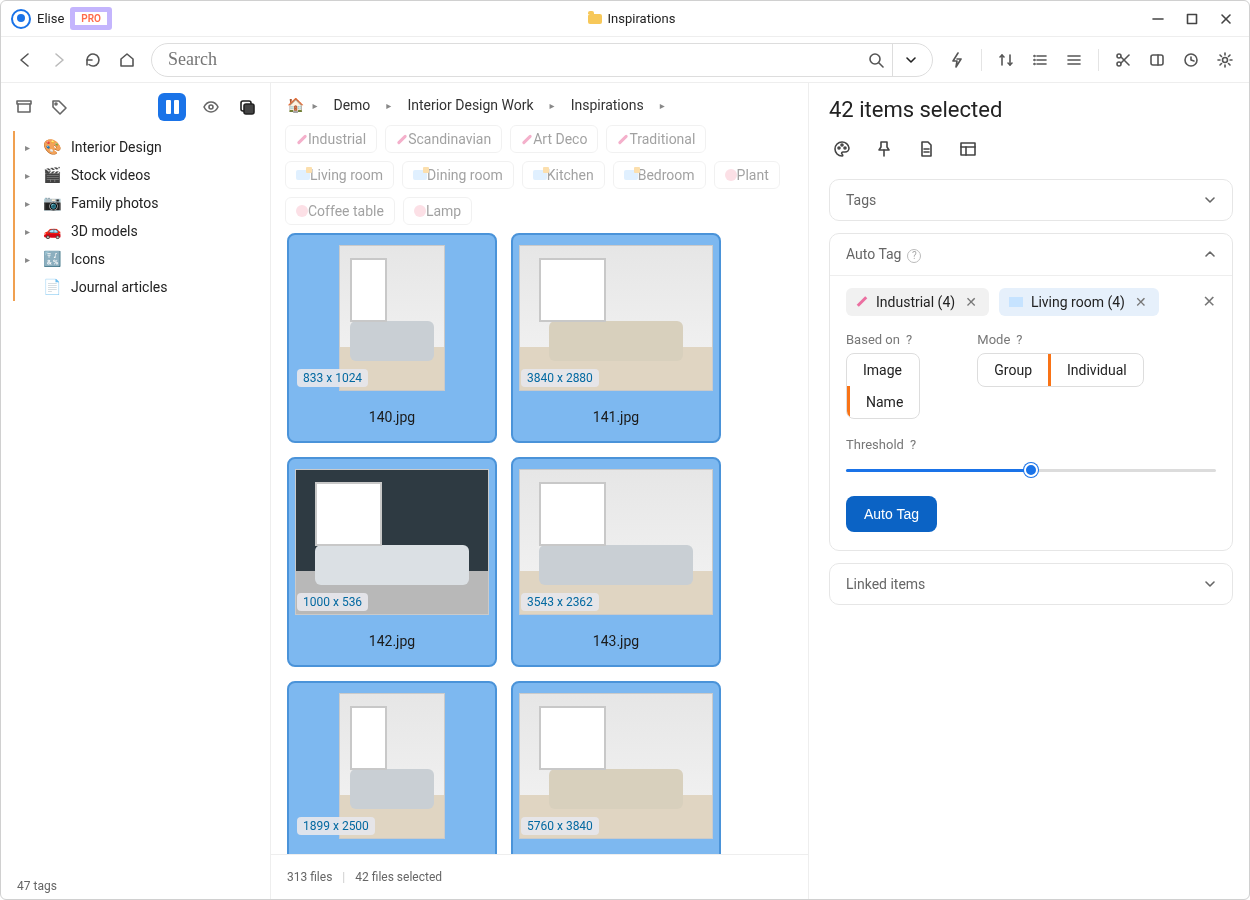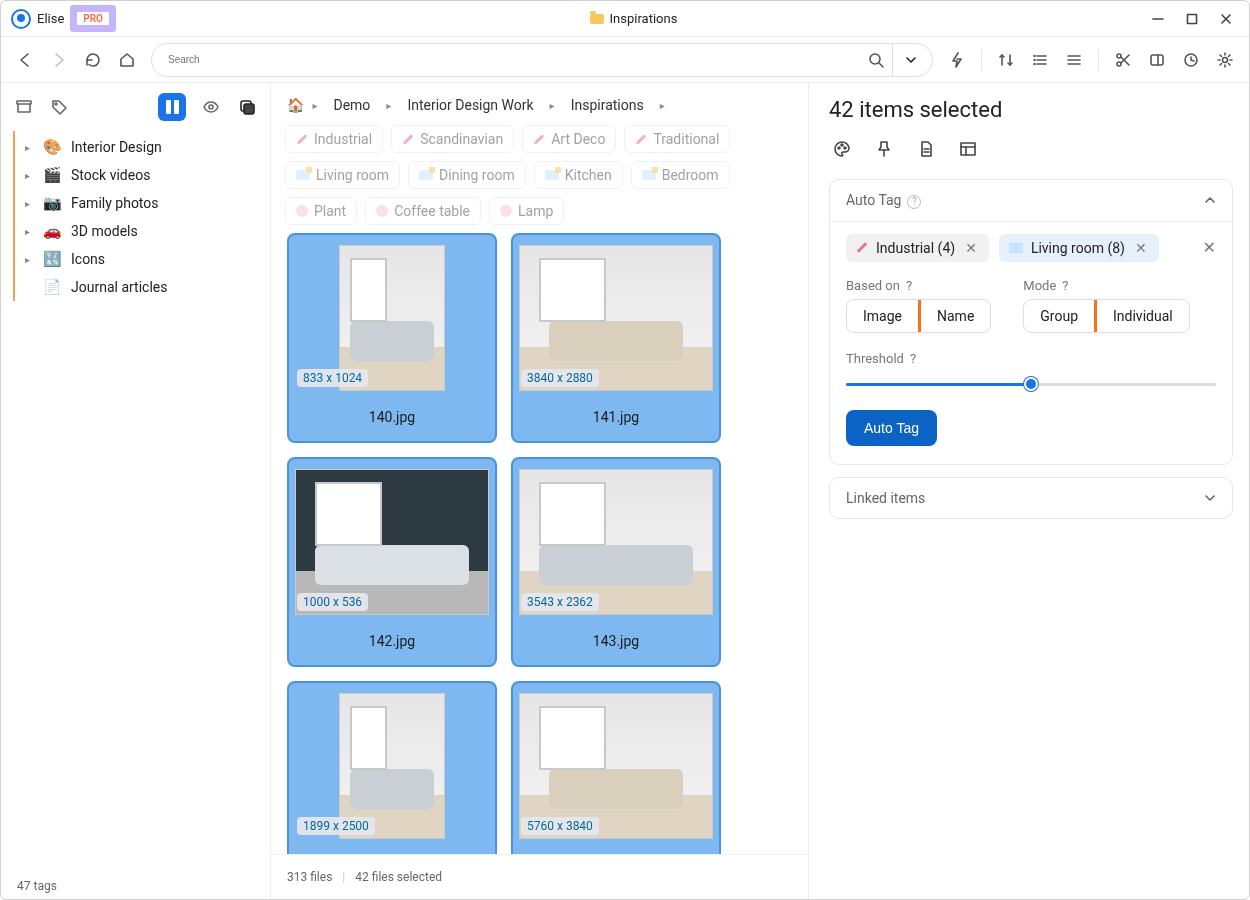--- a/index.html
+++ b/index.html
@@ -27,40 +27,40 @@
 }
 .titlebar-left { display:flex; align-items:center; gap:6px; }
 .avatar-circle {
   width:20px; height:20px; border-radius:50%;
   border:2px solid #1a73e8; position:relative; background:#fff;
 }
 .avatar-circle::after{
   content:""; position:absolute; top:3px; left:4px; width:8px;height:8px;border-radius:50%;background:#1a73e8;
 }
 .pro-badge {
-  border:7px solid #c4b5fd; color:#ff6b4a; font-size:10px; padding:1px 6px; border-radius:3px; font-weight:600;
+  border:5px solid #c4b5fd; color:#ff6b4a; font-size:10px; padding:1px 6px; border-radius:3px; font-weight:600;
 }
 .titlebar-center { flex:1; display:flex; justify-content:center; align-items:center; gap:6px; font-size:13px; }
 .folder-icon { width:14px; height:10px; background:#f7c859; border-radius:2px; display:inline-block; position:relative; }
 .folder-icon::before{content:"";position:absolute;top:-3px;left:0;width:6px;height:3px;background:#f7c859;border-radius:2px 2px 0 0;}
 .win-controls { display:flex; gap:20px; margin-right:6px; }
 .win-btn { width:14px; height:14px; display:flex; align-items:center; justify-content:center; color:#444; cursor:pointer; }
 
 
 .toolbar {
   height: 46px; display:flex; align-items:center; padding:0 14px; gap:14px;
   border-bottom:1px solid #eee;
 }
 .tbtn { width:20px; height:20px; display:flex; align-items:center; justify-content:center; color:#555; cursor:pointer; }
 .tbtn.disabled { color:#bbb; }
 .search-box {
   flex:1; display:flex; align-items:center; border:1px solid #ddd; border-radius:18px; height:34px;
   padding:0 4px 0 16px;
 }
-.search-box input { flex:1; border:none; outline:none; font-size:10px; background:transparent; }
+.search-box input { flex:1; border:none; outline:none; font-size:18px; background:transparent;font-family:Liberation Serif, serif; }
 .search-dd { width:36px; height:32px; border-left:1px solid #ddd; display:flex; align-items:center; justify-content:center; cursor:pointer; margin-left:6px;}
 .tb-sep { width:1px; height:22px; background:#e4e4e4; }
 
 
 .content { flex:1; display:flex; min-height:0; }
 
 
 .sidebar {
   width:270px; border-right:1px solid #eee; display:flex; flex-direction:column;
 }
@@ -79,21 +79,21 @@
 .tree-row .emj { width:20px; font-size:15px; text-align:center; }
 
 
 .main { flex:1; display:flex; flex-direction:column; min-width:0; border-right:1px solid #eee; }
 .breadcrumbs { padding:10px 16px 8px; display:flex; align-items:center; gap:8px; font-size:14px; color:#333; flex-wrap:wrap;}
 .breadcrumbs .bc { cursor:pointer; padding:4px 8px; border-radius:4px; }
 .breadcrumbs .sep { color:#888; font-size:10px; }
 
 .filter-tags { padding:0 14px 8px; display:flex; flex-wrap:wrap; gap:8px; opacity:.55; }
 .ftag {
-  display:flex; align-items:center; gap:6px; border:1px solid #e6e6e6; border-radius:6px; padding:5px 10px; font-size:14px; color:#555; background:#fff;
+  display:flex; align-items:center; border:1px solid #e6e6e6; border-radius:6px; padding:5px 10px; font-size:14px; color:#555; background:#fff;
 }
 .ftag .dot1 { width:12px;height:3px;background:#eb6fa0;border-radius:2px;transform:rotate(-45deg); }
 .ftag .dot2 { width:14px;height:10px;background:#c6e3ff;border-radius:2px;position:relative; }
 .ftag .dot2::after{content:"";position:absolute;right:-2px;top:-3px;width:6px;height:6px;background:#f9c56a;border-radius:1px;}
 .ftag .dot3 { width:12px;height:12px;background:#f9c6d2;border-radius:50%; }
 
 .gallery-scroll { flex:1; min-height:0; overflow:auto; padding:0 16px; }
 .grid { display:grid; grid-template-columns:repeat(2,210px); gap:14px; justify-content:start; }
 .card {
   background:#7db8f0; border-radius:8px; width:210px; height:210px;
@@ -508,50 +508,58 @@
             <line x1="7" y1="9" x2="12" y2="9"></line>
             <line x1="7" y1="12" x2="12" y2="12"></line>
           </svg></span>
       <span><svg width="18" height="18">
             <rect x="2" y="3" width="14" height="12"></rect>
             <line x1="2" y1="7" x2="16" y2="7"></line>
             <line x1="7" y1="7" x2="7" y2="15"></line>
           </svg></span>
     </div>
 
+    <div class="card-block">
+      <div class="card-head">
+        <span>Tags</span>
+        <svg width="12" height="12">
+            <polyline points="2,4 6,8 10,4"></polyline>
+          </svg>
+      </div>
+    </div>
 
     <div class="card-block">
       <div class="card-head">
         <span><span>Auto Tag</span><span class="help">?</span></span>
         <svg width="12" height="12">
             <polyline points="2,8 6,4 10,8"></polyline>
           </svg>
       </div>
       <div class="card-body">
         <div class="pt-row">
           <span class="chip">
             <span class="dot1" style="width:12px;height:3px;background:#eb6fa0;transform:rotate(-45deg);"></span>
             <span>Industrial (4)</span>
             <span class="x">✕</span>
           </span>
           <span class="chip blue">
             <span class="dot2" style="width:14px;height:10px;background:#c6e3ff;position:relative;"></span>
-            <span>Living room (8)</span>
+            <span>Living room (4)</span>
             <span class="x">✕</span>
           </span>
           <span class="pt-close">✕</span>
         </div>
 
-        <div style="display:flex; gap:32px;">
+        <div style="display:flex; gap:57px;">
           <div>
             <div class="label-sm">
                 <span>Based on</span>
                 <span class="help">?</span>
               </div>
-            <div class="seg-group" style="margin-top:6px;">
+            <div class="seg-group" style="margin-top:6px;flex-direction:column;">
               <span class="opt">Image</span>
               <span class="opt">Name</span>
             </div>
           </div>
           <div>
             <div class="label-sm">
                 <span>Mode</span>
                 <span class="help">?</span>
               </div>
             <div class="seg-group" style="margin-top:6px;justify-content:center;">

